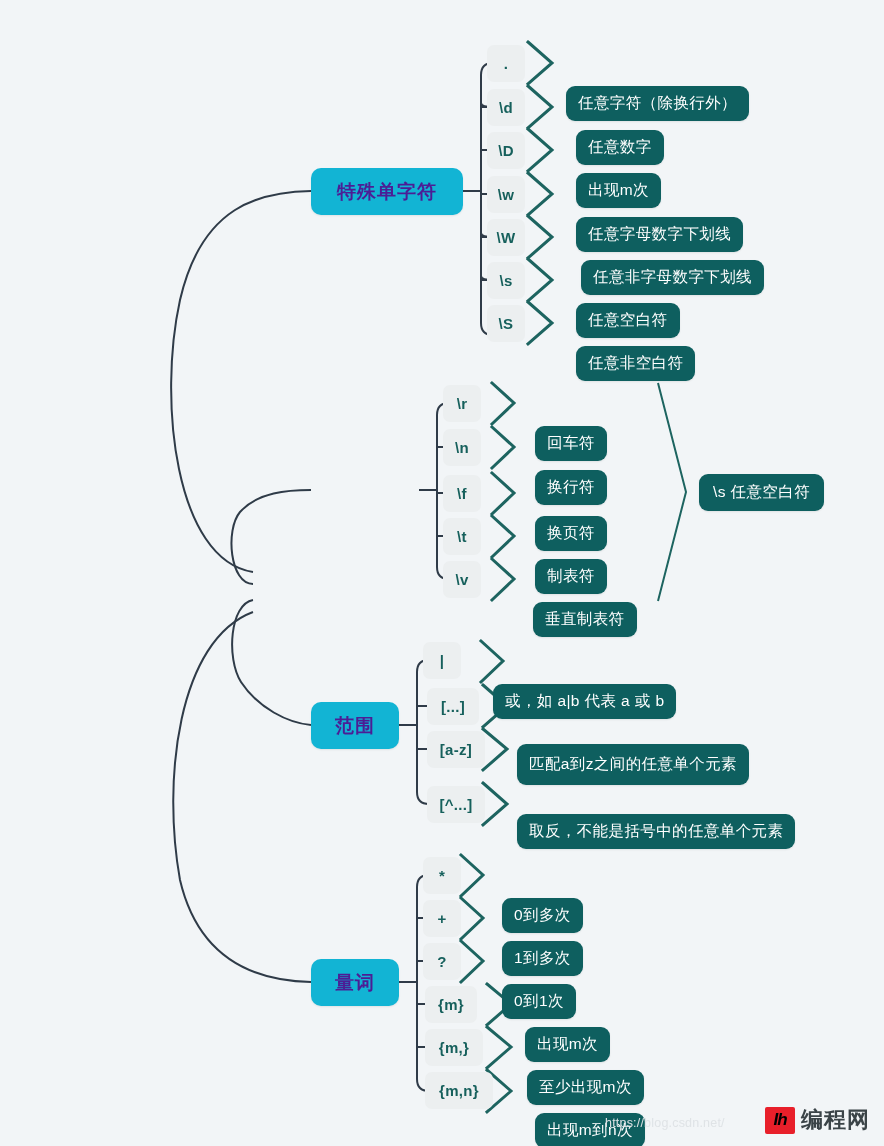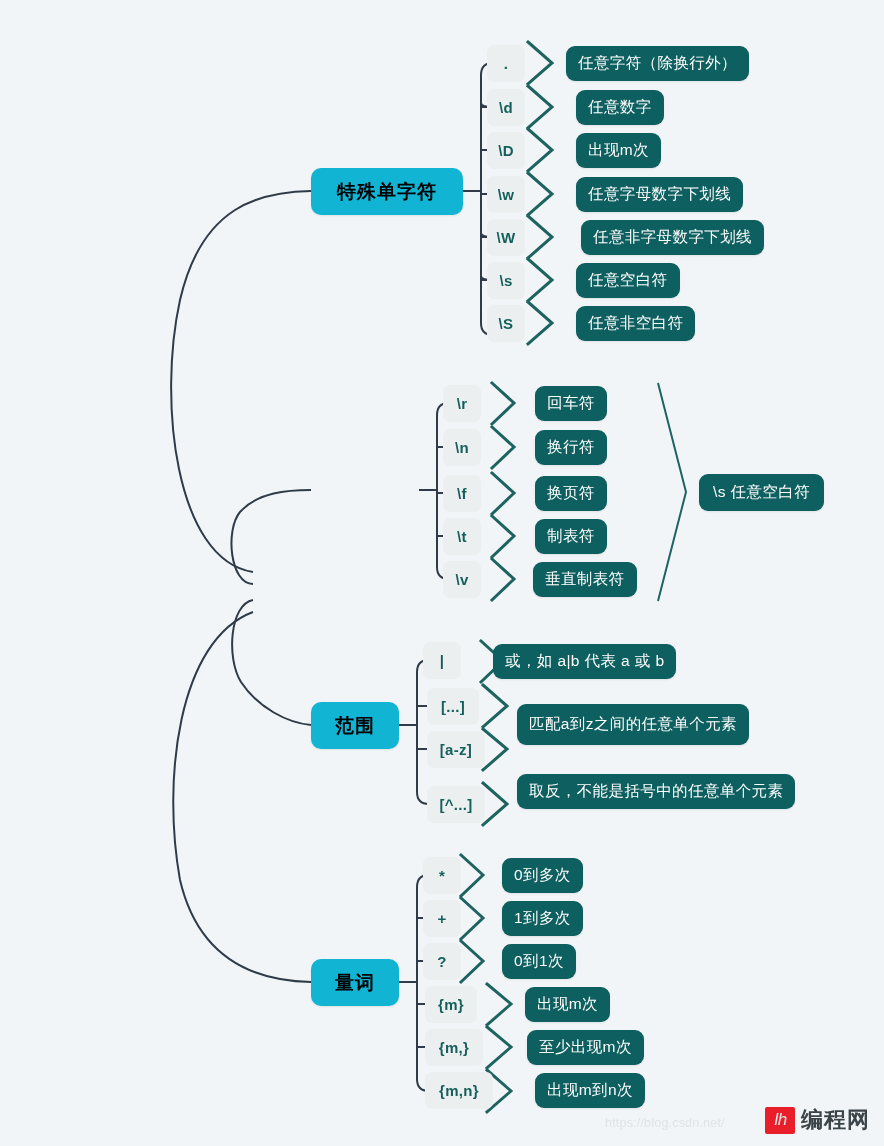--- a/index.html
+++ b/index.html
@@ -35,21 +35,21 @@
     background: #0d5c5c;
     color: #ffffff;
     border-radius: 12px;
     font-size: 26px;
     font-weight: bold;
     letter-spacing: 2px;
     box-shadow: 0 1px 2px rgba(0,0,0,0.10);
   }
   .branch-node {
     background: #12b4d4;
-    color: #000000;
+    color: #4c1d95;
     border-radius: 10px;
     font-size: 19px;
     font-weight: bold;
     letter-spacing: 1px;
     box-shadow: 0 1px 2px rgba(0,0,0,0.08);
     align-items: center;
   }
   .token-label {
     color: #16605c;
     background: #eceff0;
@@ -61,20 +61,21 @@
   }
   .desc-node {
     background: #0e5f5f;
     color: #ffffff;
     border-radius: 9px;
     font-size: 15.5px;
     font-weight: normal;
     letter-spacing: 0.4px;
     padding: 0 12px;
     box-shadow: 0 1px 2px rgba(0,0,0,0.08);
+    margin-top: 40px;
   }
   .summary-node {
     background: #0e5f5f;
     color: #ffffff;
     border-radius: 9px;
     font-size: 15.5px;
     padding: 0 14px;
     letter-spacing: 0.4px;
     box-shadow: 0 1px 2px rgba(0,0,0,0.08);
   }
@@ -89,23 +90,23 @@
     position: absolute;
     display: flex;
     align-items: center;
     gap: 6px;
   }
   .wm-mark {
     width: 30px;
     height: 27px;
     background: #e81f2a;
     border-radius: 2px;
-    color: #e5e5e5;
+    color: #000000;
     font-size: 17px;
-    font-weight: normal;
+    font-weight: bold;
     font-style: italic;
     display: flex;
     align-items: center;
     justify-content: center;
     letter-spacing: -1px;
   }
   .wm-text {
     color: #3b4448;
     font-size: 22px;
     font-weight: bold;

